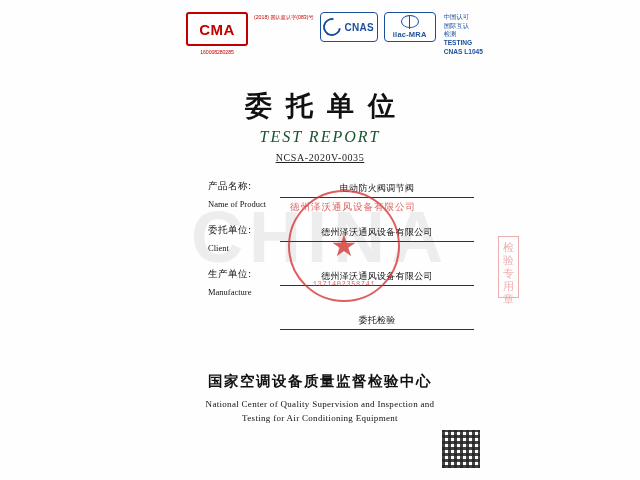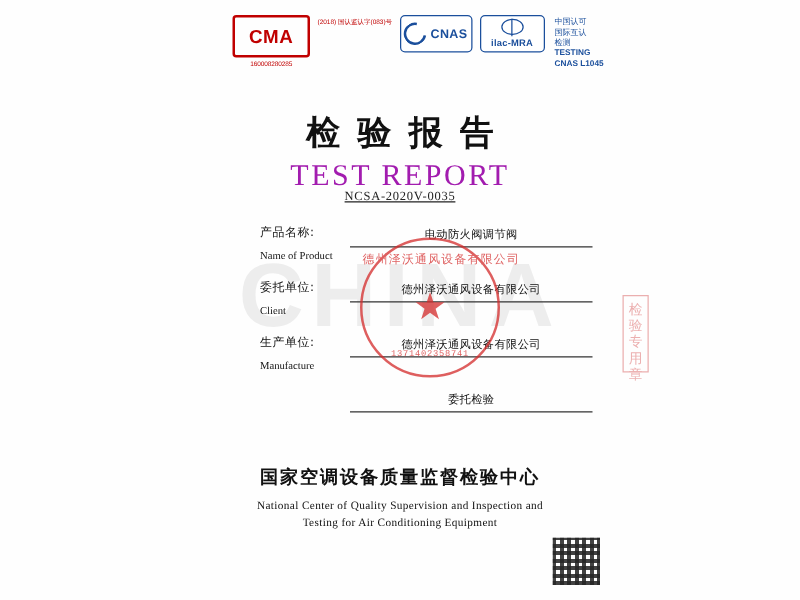--- a/index.html
+++ b/index.html
@@ -207,23 +207,24 @@
     font-weight: bold;
     letter-spacing: 14px;
     text-indent: 14px;
     color: #111;
   }
   .title-en {
     position: absolute;
     top: 128px; left: 0; right: 0;
     text-align: center;
     font-family: "Liberation Serif", serif;
-    font-size: 24px;
+    font-size: 16px;
     letter-spacing: 2px;
-    color: #a21caf;
+    color: #14532d;
+    font-style: italic;
   }
   .report-no {
     position: absolute;
     top: 152px; left: 0; right: 0;
     text-align: center;
     font-family: "Liberation Serif", serif;
     font-size: 10px;
     letter-spacing: 0.6px;
     color: #222;
     text-decoration: underline;
@@ -425,21 +426,21 @@
     <div class="cnas-note">
       <div class="cn">中国认可</div>
       <div class="cn">国际互认</div>
       <div class="cn">检测</div>
       <div>TESTING</div>
       <div>CNAS L1045</div>
     </div>
 
   </div>
 
-  <div class="title-cn">检验报告</div>
+  <div class="title-cn">委托单位</div>
   <div class="title-en">TEST REPORT</div>
   <div class="report-no">NCSA-2020V-0035</div>
 
   <div class="watermark">CHINA</div>
 
   <div class="fields">
 
     <div class="field">
       <div class="field-labels">
         <div class="label-cn">产品名称:</div>

